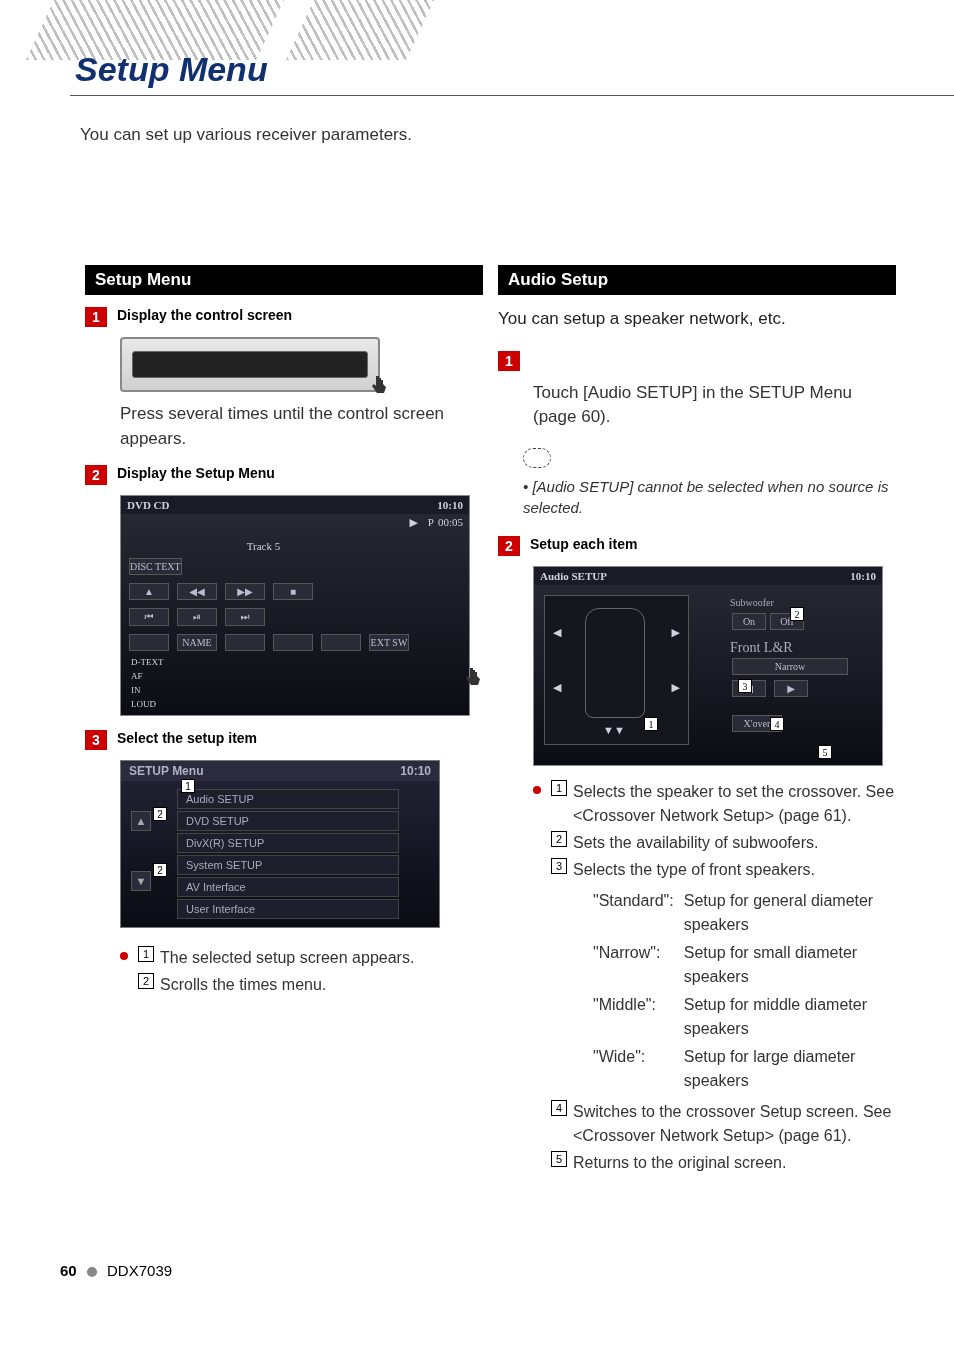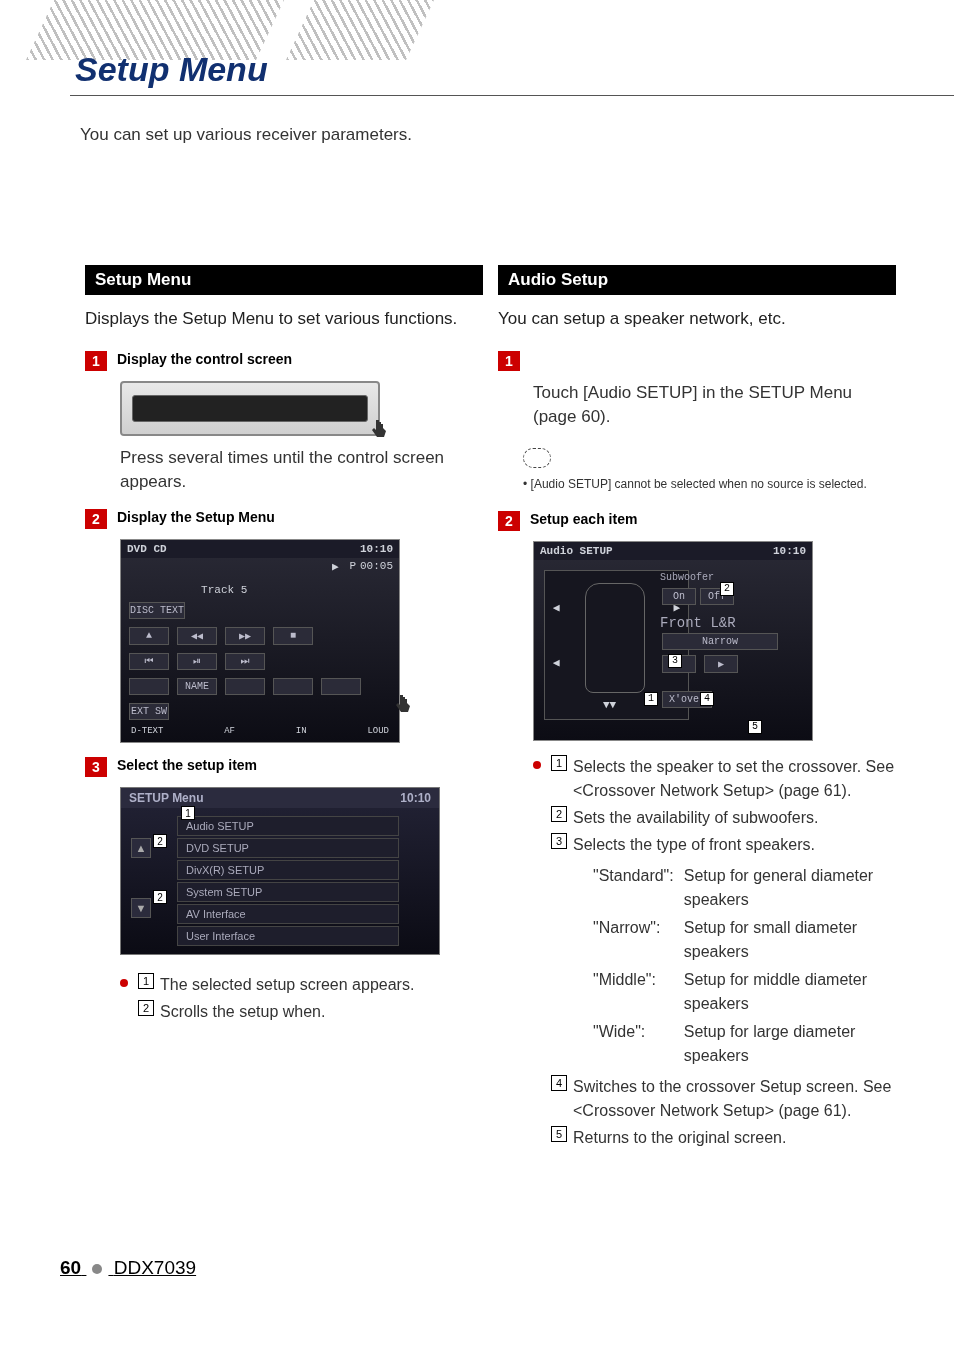--- a/index.html
+++ b/index.html
@@ -94,25 +94,25 @@
     font-size: 17px;
     color: #333;
     line-height: 1.45;
     margin-bottom: 14px;
   }
 
   .mini-screen {
     margin: 10px 0 14px 35px;
     border: 1px solid #888;
     background: linear-gradient(#2a2a36, #0c0c14);
-    width: 280px;
+    width: 350px;
     position: relative;
     color: #cfd2da;
     font-size: 11px;
-    font-family: Liberation Mono, monospace;
+    font-family: Liberation Serif, serif;
   }
   .mini-screen .bar {
     background: #1b1b28;
     padding: 3px 6px;
     display: flex;
     justify-content: space-between;
     font-weight: bold;
   }
   .mini-btn {
     display: inline-block;
@@ -153,24 +153,25 @@
   .speaker-table td { vertical-align: top; padding: 1px 4px; font-size: 16px; }
 
   .note-icon {
     display:inline-block;
     width: 28px; height: 20px;
     border:1px dashed #444;
     border-radius: 10px;
     margin: 4px 0 4px 25px;
   }
   .note-text {
-    font-size: 12px;
+    font-size: 15px;
     color: #333;
     margin-left: 25px;
     line-height: 1.4;
+    font-style: italic;
   }
 
   .radio-figure {
     margin: 10px 0 10px 35px;
     width: 260px;
     height: 55px;
     background:
       linear-gradient(#e8e8e8,#d0d0d0) padding-box;
     border: 2px solid #888;
     border-radius: 4px;
@@ -221,22 +222,21 @@
     background:#2b2b3c;
     border:1px solid #555;
     display:flex;align-items:center;justify-content:center;
     color:#aaa;font-size:11px;
   }
 
   .page-footer {
     position: absolute;
     left: 60px;
     bottom: 75px;
-    font-size: 19px;
-    text-decoration: underline;
+    font-size: 15px;
   }
   .page-footer .pn { font-weight: bold; }
   .page-footer .dot {
     display:inline-block;
     width:10px;height:10px;border-radius:50%;
     background:#888;margin:0 6px;vertical-align:middle;
   }
   .red-bullet {
     width:8px;height:8px;border-radius:50%;
     background:#c00;flex-shrink:0;margin-top:6px;margin-right:10px;
@@ -250,21 +250,20 @@
 
 <div class="hatch-band hatch1"></div>
 <div class="hatch-band hatch2"></div>
 
 <div class="page-title">Setup Menu</div>
 <div class="title-underline"></div>
 <div class="intro-text">You can set up various receiver parameters.</div>
 
 <div class="col col-left">
   <div class="section-bar">Setup Menu</div>
-  <div class="desc">Displays the Setup Menu to set various functions.</div>
 
   <div class="step-row">
     <div class="step-num">1</div>
     <div class="step-label">Display the control screen</div>
   </div>
   <div class="radio-figure">
     <span class="touch-hand">
       <svg viewBox="0 0 24 24">
           <path fill="#333" d="M10 2v10l-2-2-2 2 5 7h7l2-6-3-3V6l-2 0V4l-2 0V2z"></path>
         </svg>
@@ -303,21 +302,21 @@
       <span class="mini-btn">⏭</span>
     </div>
     <div class="mini-row">
       <span class="mini-btn"></span>
       <span class="mini-btn">NAME</span>
       <span class="mini-btn"></span>
       <span class="mini-btn"></span>
       <span class="mini-btn"></span>
       <span class="mini-btn">EXT SW</span>
     </div>
-    <div class="mini-row" style="font-size:9px;justify-content:space-between;padding:2px 10px 6px;">
+    <div class="mini-row" style="font-size:9px;justify-content:space-between;padding:2px 10px 6px;flex-direction:column;">
       <span>D-TEXT</span>
       <span>AF</span>
       <span>IN</span>
       <span>LOUD</span>
     </div>
     <span class="touch-hand" style="right:-15px;bottom:25px;">
       <svg viewBox="0 0 24 24">
           <path fill="#333" d="M10 2v10l-2-2-2 2 5 7h7l2-6-3-3V6l-2 0V4l-2 0V2z"></path>
         </svg>
     </span>
@@ -350,21 +349,21 @@
 
   <div class="callout-list red-wrap">
     <span class="red-bullet"></span>
     <div style="flex:1;">
       <div class="callout-row">
         <span class="callout">1</span>
         <span class="callout-text">The selected setup screen appears.</span>
       </div>
       <div class="callout-row">
         <span class="callout">2</span>
-        <span class="callout-text">Scrolls the setup when.</span>
+        <span class="callout-text">Scrolls the times menu.</span>
       </div>
     </div>
   </div>
 </div>
 
 <div class="col col-right">
   <div class="section-bar">Audio Setup</div>
   <div class="desc">You can setup a speaker network, etc.</div>
 
   <div class="step-row">

